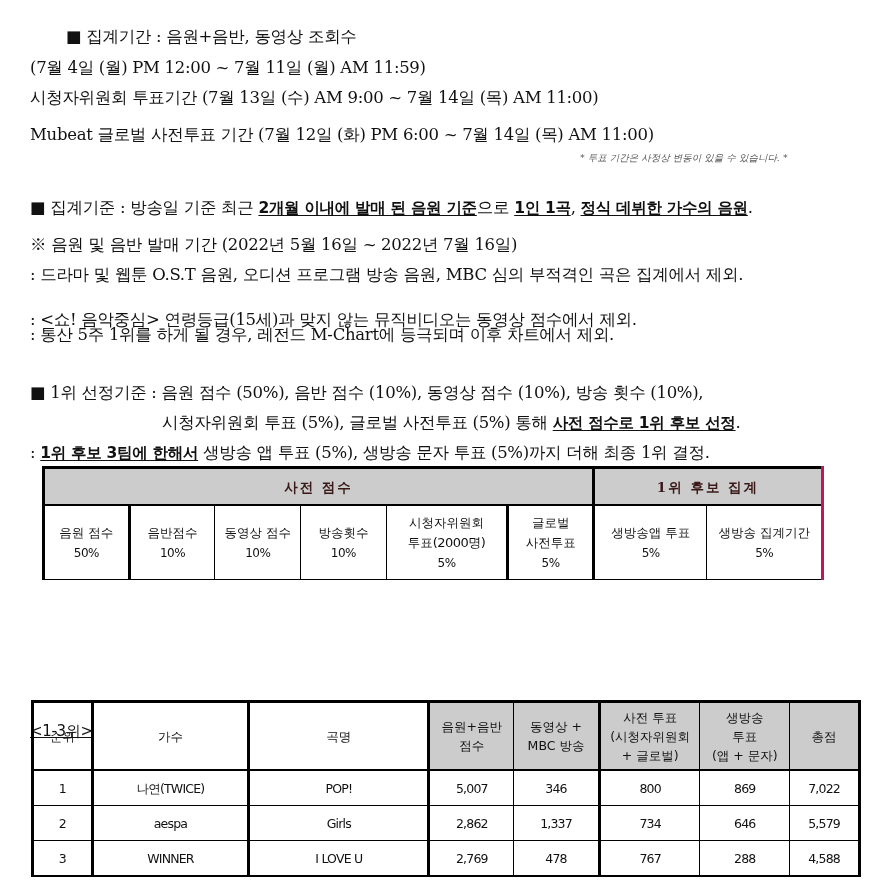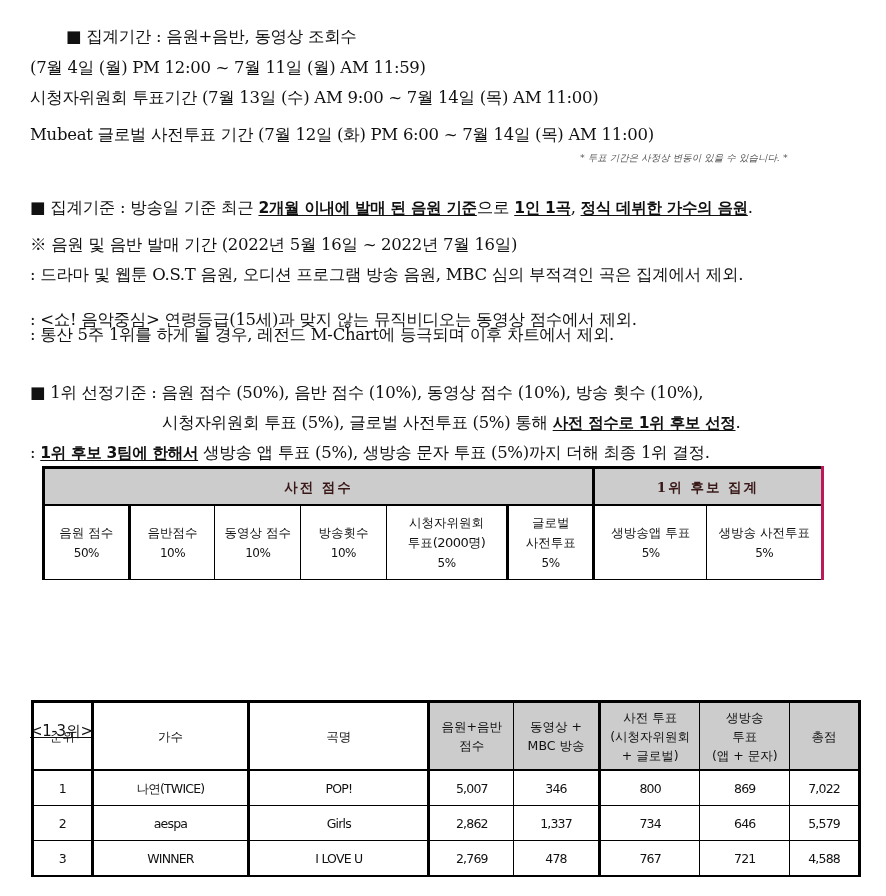--- a/index.html
+++ b/index.html
@@ -118,21 +118,21 @@
     <td class="sub thick-l">
       <div>글로벌</div>
       <div>사전투표</div>
       <div class="pct">5%</div>
     </td>
     <td class="sub thick-l">
       <div>생방송앱 투표</div>
       <div class="pct">5%</div>
     </td>
     <td class="sub thick-r">
-      <div>생방송 사전투표</div>
+      <div>생방송 집계기간</div>
       <div class="pct">5%</div>
     </td>
   </tr>
 </tbody>
   </table>
 
 <div class="caption">&lt;1-3위&gt;</div>
 <table id="t2">
   <colgroup>
     <col style="width:60px">
@@ -191,17 +191,17 @@
       <td>646</td>
       <td class="tr">5,579</td>
     </tr>
     <tr>
       <td class="tl">3</td>
       <td class="tl">WINNER</td>
       <td class="tl">I LOVE U</td>
       <td class="tl">2,769</td>
       <td>478</td>
       <td class="tl">767</td>
-      <td>721</td>
+      <td>288</td>
       <td class="tr">4,588</td>
     </tr>
   </tbody>
 </table>
 
 </body></html>

